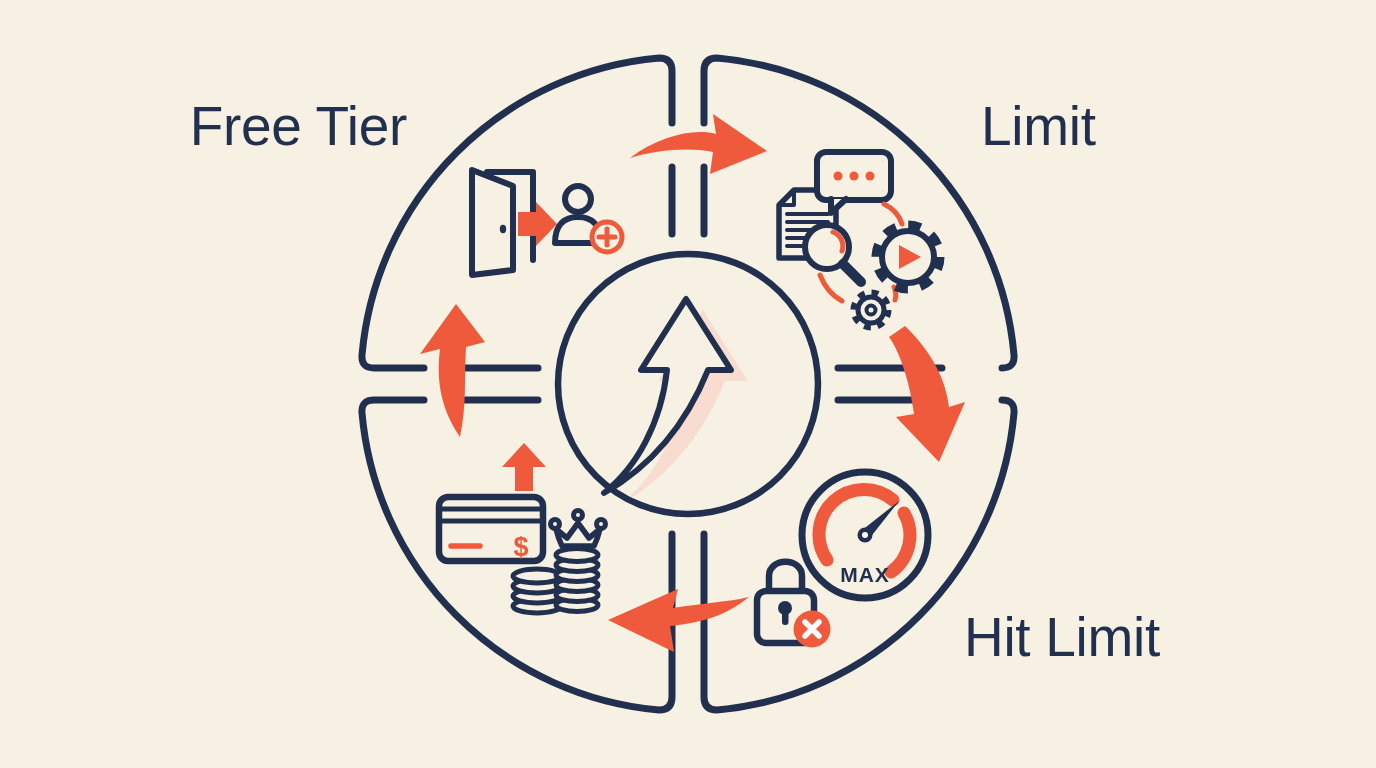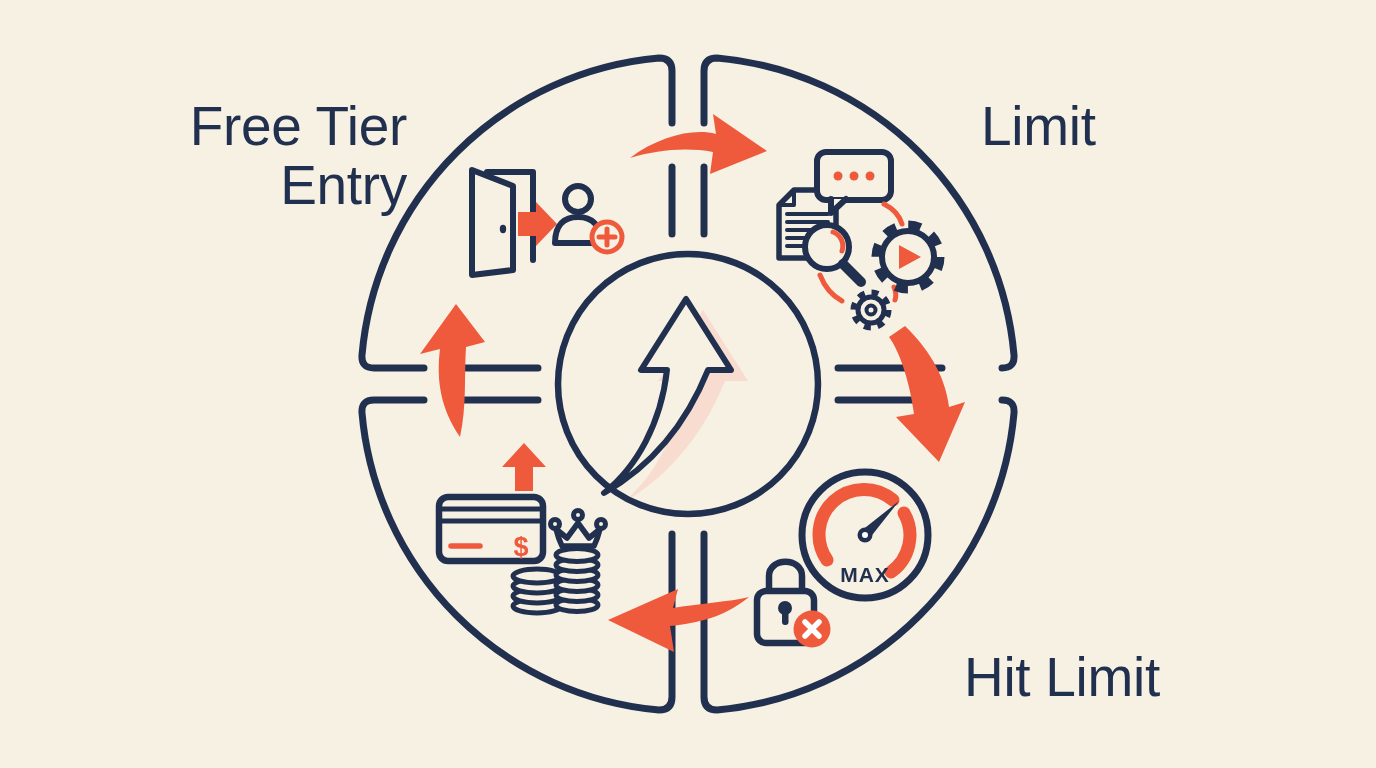--- a/index.html
+++ b/index.html
@@ -132,26 +132,25 @@
       <path class="s-nav-bg" stroke-width="5.5" d="M 556 529 C 558 537 560 542 562 546 L 594 546 C 596 542 598 537 600 529 L 589 538 L 578 523 L 567 538 Z"></path>
       <circle class="s-nav-bg" stroke-width="5" cx="555" cy="524" r="4.5"></circle>
       <circle class="s-nav-bg" stroke-width="5" cx="578" cy="515" r="4.5"></circle>
       <circle class="s-nav-bg" stroke-width="5" cx="601" cy="524" r="4.5"></circle>
     </g>
   </g>
 </svg>
 
 <div class="label right" style="right:969px;top:97px;">
   <div>Free Tier</div>
-  <div>Entry</div>
 </div>
 
 <div class="label" style="left:981px;top:97px;">
   <div>Limit</div>
 </div>
 
-<div class="label" style="left:964px;top:608px;margin-top:40px;">
+<div class="label" style="left:964px;top:608px;">
   <div>Hit Limit</div>
   <div></div>
 </div>
 
 
 </div>
 
 </body></html>

